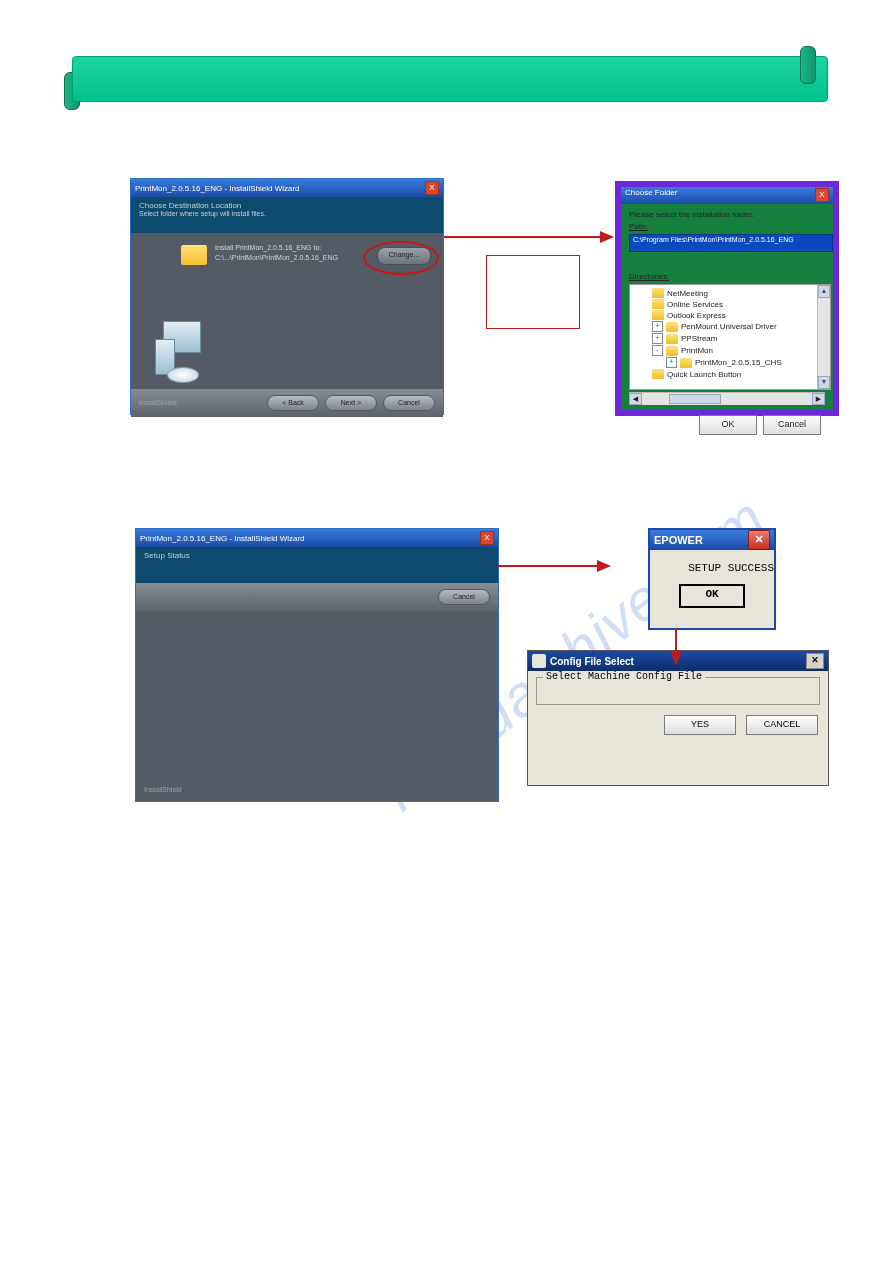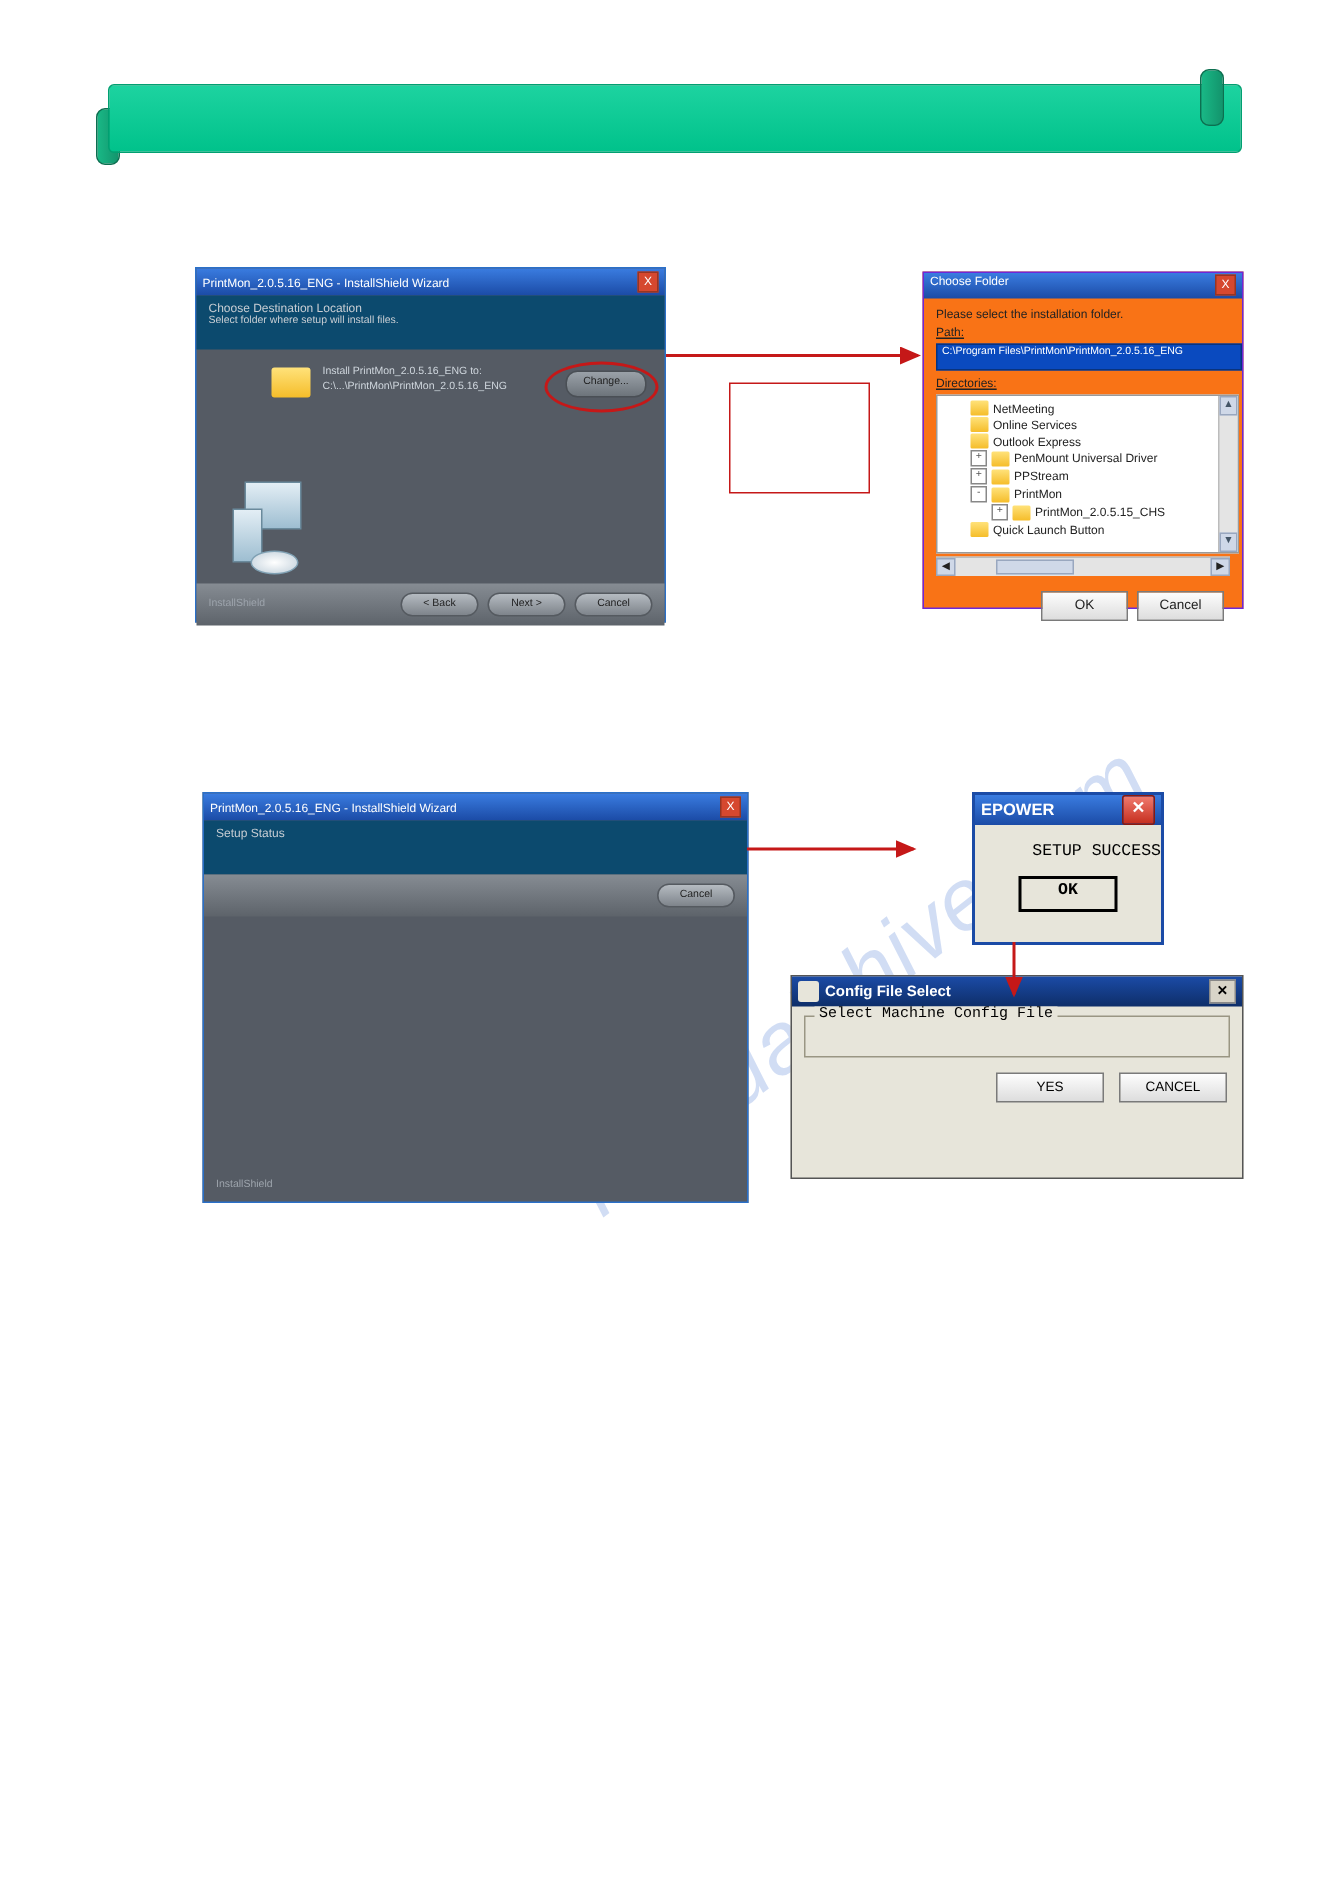--- a/index.html
+++ b/index.html
@@ -80,22 +80,22 @@
     width: 50px; height: 14px; background: linear-gradient(#b5bbc1,#7e848b);
     border: 1px solid #555a60; border-radius: 8px;
     font-size: 7px; color:#1e1e1e; text-align:center; line-height:13px;
   }
   .brand { position:absolute; left:8px; bottom:8px; color:#9da4ac; font-size:7px;}
 
   
   .browse {
     position: absolute;
     width: 212px; height: 223px;
-    background: #f97316;
-    border: 1px solid #6d28d9;
+    background: #15803d;
+    border: 6px solid #6d28d9;
   }
   .browse .titlebar { height: 15px; background: linear-gradient(#3a7ce0,#1b4ba6); color:#fff; font-size:8px; padding:1px 4px; display:flex; justify-content:space-between;}
   .browse .body { padding: 6px 8px; font-size:8px; color:#222; }
   .browse .lbl { display:block; margin-bottom:3px; }
   .path-input { width: 196px; height: 14px; background:#0a4abf; color:#fff; font-size:7px; padding:1px 3px; border:1px solid #09337e; }
   .tree {
     width: 196px; height: 100px; background:#fff; border:1px solid #9a9a9a;
     overflow: hidden; font-size:8px; padding:2px; margin-top:2px; position:relative;
   }
   .tree-item { display:flex; align-items:center; gap:3px; margin:1px 0; padding-left: 20px;}
@@ -211,21 +211,21 @@
 
   <div class="browse" style="top:181px; left:615px;">
     <div class="titlebar">
       <span>Choose Folder</span>
       <span class="close-x">X</span>
     </div>
     <div class="body">
       <div class="lbl">Please select the installation folder.</div>
       <div class="lbl" style="text-decoration:underline;">Path:</div>
       <div class="path-input">C:\Program Files\PrintMon\PrintMon_2.0.5.16_ENG</div>
-      <div class="lbl" style="text-decoration:underline; margin-top:4px;">Directories:</div>
+      <div class="lbl" style="text-decoration:underline; margin-top:20px;">Directories:</div>
       <div class="tree">
         <div class="tree-item">
             <span class="folder"></span>
             <span>NetMeeting</span>
           </div>
         <div class="tree-item">
             <span class="folder"></span>
             <span>Online Services</span>
           </div>
         <div class="tree-item">

